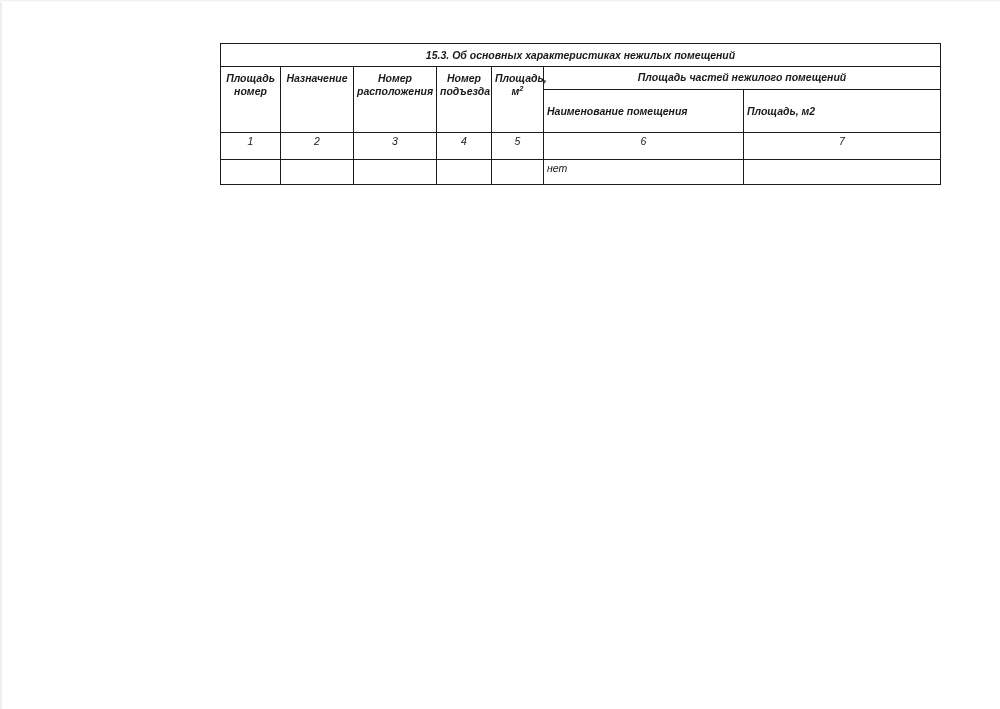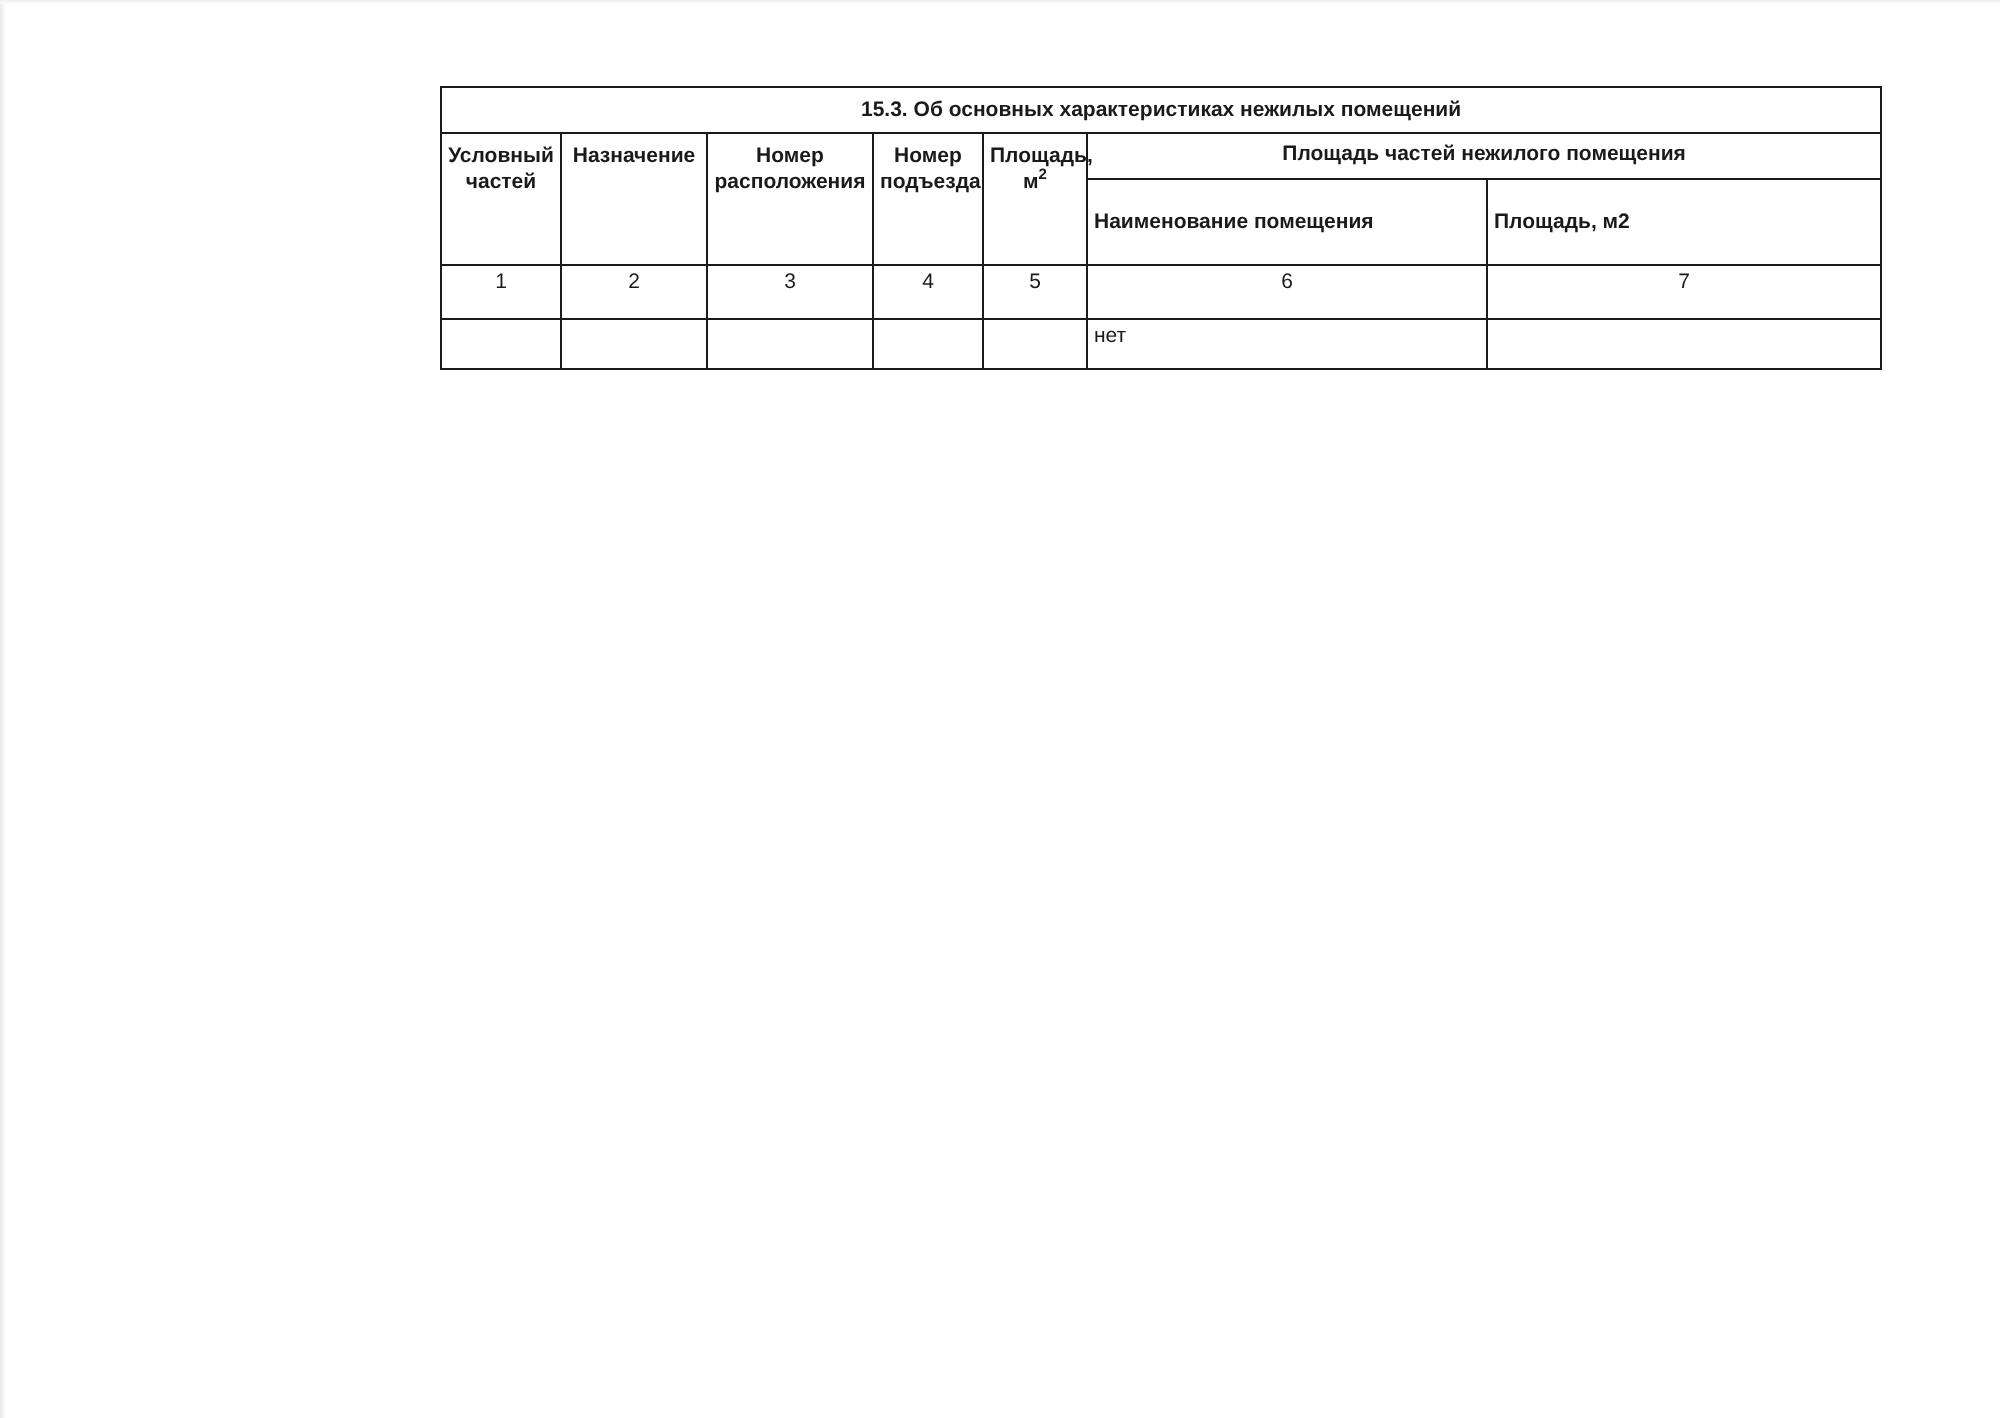--- a/index.html
+++ b/index.html
@@ -44,20 +44,21 @@
     border-collapse: collapse;
     width: 720px;
     table-layout: fixed;
   }
   table.main-table td {
     border: 1px solid #1a1a1a;
     font-size: 10.5px;
     line-height: 1.25;
     padding: 2px 3px;
     vertical-align: top;
+    font-style: italic;
   }
 
   .title-cell {
     text-align: center;
     font-weight: bold;
     font-size: 11px;
     padding: 5px 4px 4px 4px !important;
     border-bottom: 1px solid #1a1a1a;
   }
 
@@ -121,26 +122,26 @@
       <col style="width:55px">
       <col style="width:52px">
       <col style="width:200px">
       <col style="width:197px">
     </colgroup>
     <tbody>
       <tr>
         <td class="title-cell" colspan="7">15.3. Об основных характеристиках нежилых помещений</td>
       </tr>
       <tr>
-        <td class="hdr hdr-tall" rowspan="2">Условный частей</td>
+        <td class="hdr hdr-tall" rowspan="2">Площадь номер</td>
         <td class="hdr hdr-tall" rowspan="2">Назначение</td>
         <td class="hdr hdr-tall" rowspan="2">Номер расположения</td>
         <td class="hdr hdr-tall" rowspan="2">Номер подъезда</td>
         <td class="hdr hdr-tall" rowspan="2"><span>Площадь, м</span><sup>2</sup></td>
-        <td class="hdr-group" colspan="2">Площадь частей нежилого помещения</td>
+        <td class="hdr-group" colspan="2">Площадь частей нежилого помещений</td>
       </tr>
       <tr>
         <td class="hdr-sub">Наименование помещения</td>
         <td class="hdr-sub">Площадь, м2</td>
       </tr>
       <tr class="num-row">
         <td>1</td>
         <td>2</td>
         <td>3</td>
         <td>4</td>

